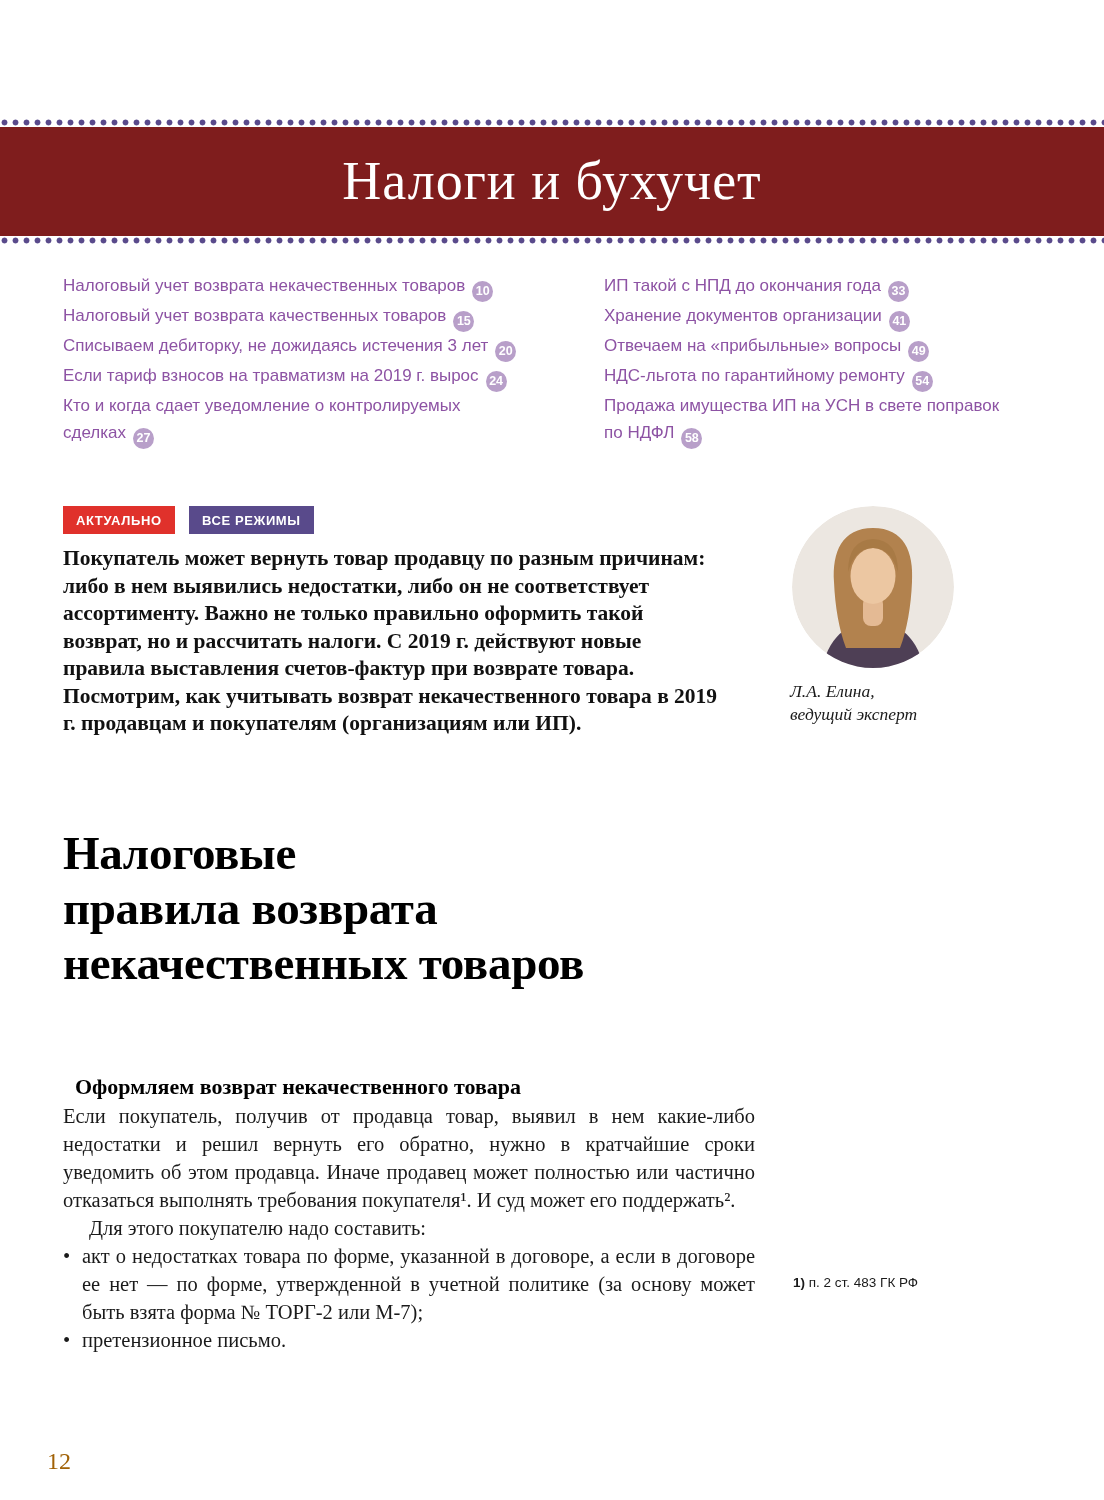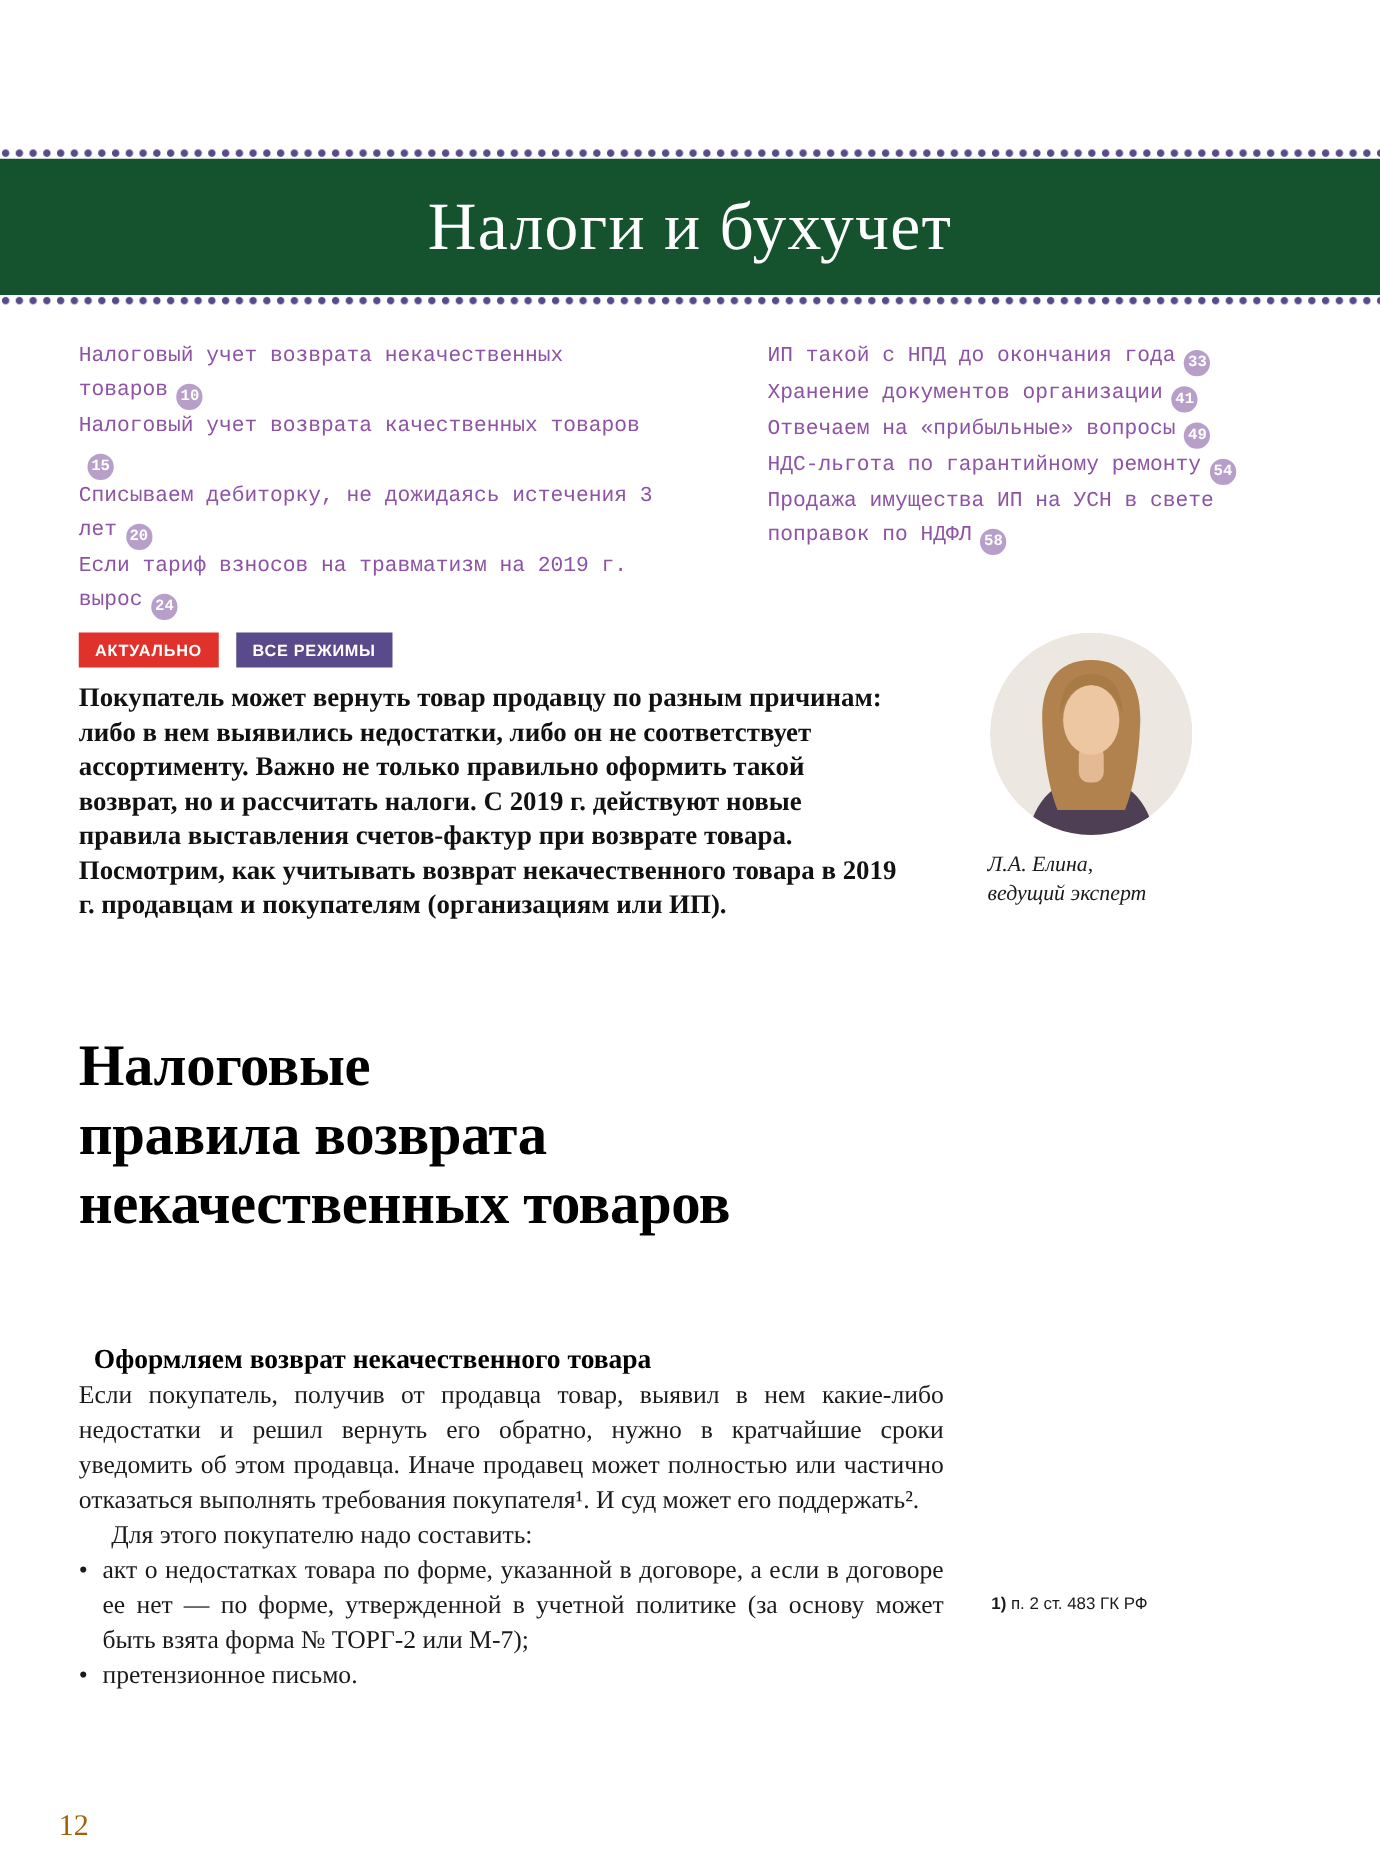--- a/index.html
+++ b/index.html
@@ -10,43 +10,42 @@
     font-family: "Liberation Serif", serif;
     color: #1a1a1a;
     position: relative;
     overflow: hidden;
   }
 
   
   .band {
     position: absolute; top: 127px; left: 0;
     width: 1104px; height: 109px;
-    background: #14532d;
+    background: #7f1d1d;
   }
   .dots {
     position: absolute; left: 0; width: 100%; height: 9px;
     background-image: radial-gradient(circle at 4.5px 4.5px, #594a8b 2.6px, rgba(0,0,0,0) 3.3px);
     background-size: 11px 9px;
   }
   .dots.top { top: -9px; }
   .dots.bottom { bottom: -9px; }
   .band-title {
     margin: 0; color: #ffffff;
     font-size: 54px; font-weight: 400;
     text-align: center; line-height: 109px;
     letter-spacing: 1px;
     font-family: "Liberation Serif", serif;
   }
 
   
   .toc {
     position: absolute; top: 272px; left: 63px; width: 978px;
     display: flex;
-    font-family: Liberation Mono, monospace;
-    gap: 10px;
+    font-family: Liberation Sans, sans-serif;
   }
   .toc-col.left  { width: 460px; margin-right: 81px; }
   .toc-col.right { width: 400px; }
   .toc-item {
     color: #8d53a4;
     font-size: 17px; line-height: 27px;
     cursor: pointer;
   }
   .badge-num {
     display: inline-block;
@@ -137,20 +136,21 @@
   <h1 class="band-title">Налоги и бухучет</h1>
   <div class="dots bottom"></div>
 </div>
 
 <div class="toc">
   <div class="toc-col left">
     <div class="toc-item"><span>Налоговый учет возврата некачественных товаров</span><span class="badge-num">10</span></div>
     <div class="toc-item"><span>Налоговый учет возврата качественных товаров</span><span class="badge-num">15</span></div>
     <div class="toc-item"><span>Списываем дебиторку, не дожидаясь истечения 3 лет</span><span class="badge-num">20</span></div>
     <div class="toc-item"><span>Если тариф взносов на травматизм на 2019 г. вырос</span><span class="badge-num">24</span></div>
+    <div class="toc-item"><span>Кто и когда сдает уведомление о контролируемых сделках</span><span class="badge-num">27</span></div>
   </div>
   <div class="toc-col right">
     <div class="toc-item"><span>ИП такой с НПД до окончания года</span><span class="badge-num">33</span></div>
     <div class="toc-item"><span>Хранение документов организации</span><span class="badge-num">41</span></div>
     <div class="toc-item"><span>Отвечаем на «прибыльные» вопросы</span><span class="badge-num">49</span></div>
     <div class="toc-item"><span>НДС-льгота по гарантийному ремонту</span><span class="badge-num">54</span></div>
     <div class="toc-item"><span>Продажа имущества ИП на УСН в свете поправок по НДФЛ</span><span class="badge-num">58</span></div>
   </div>
 </div>
 

